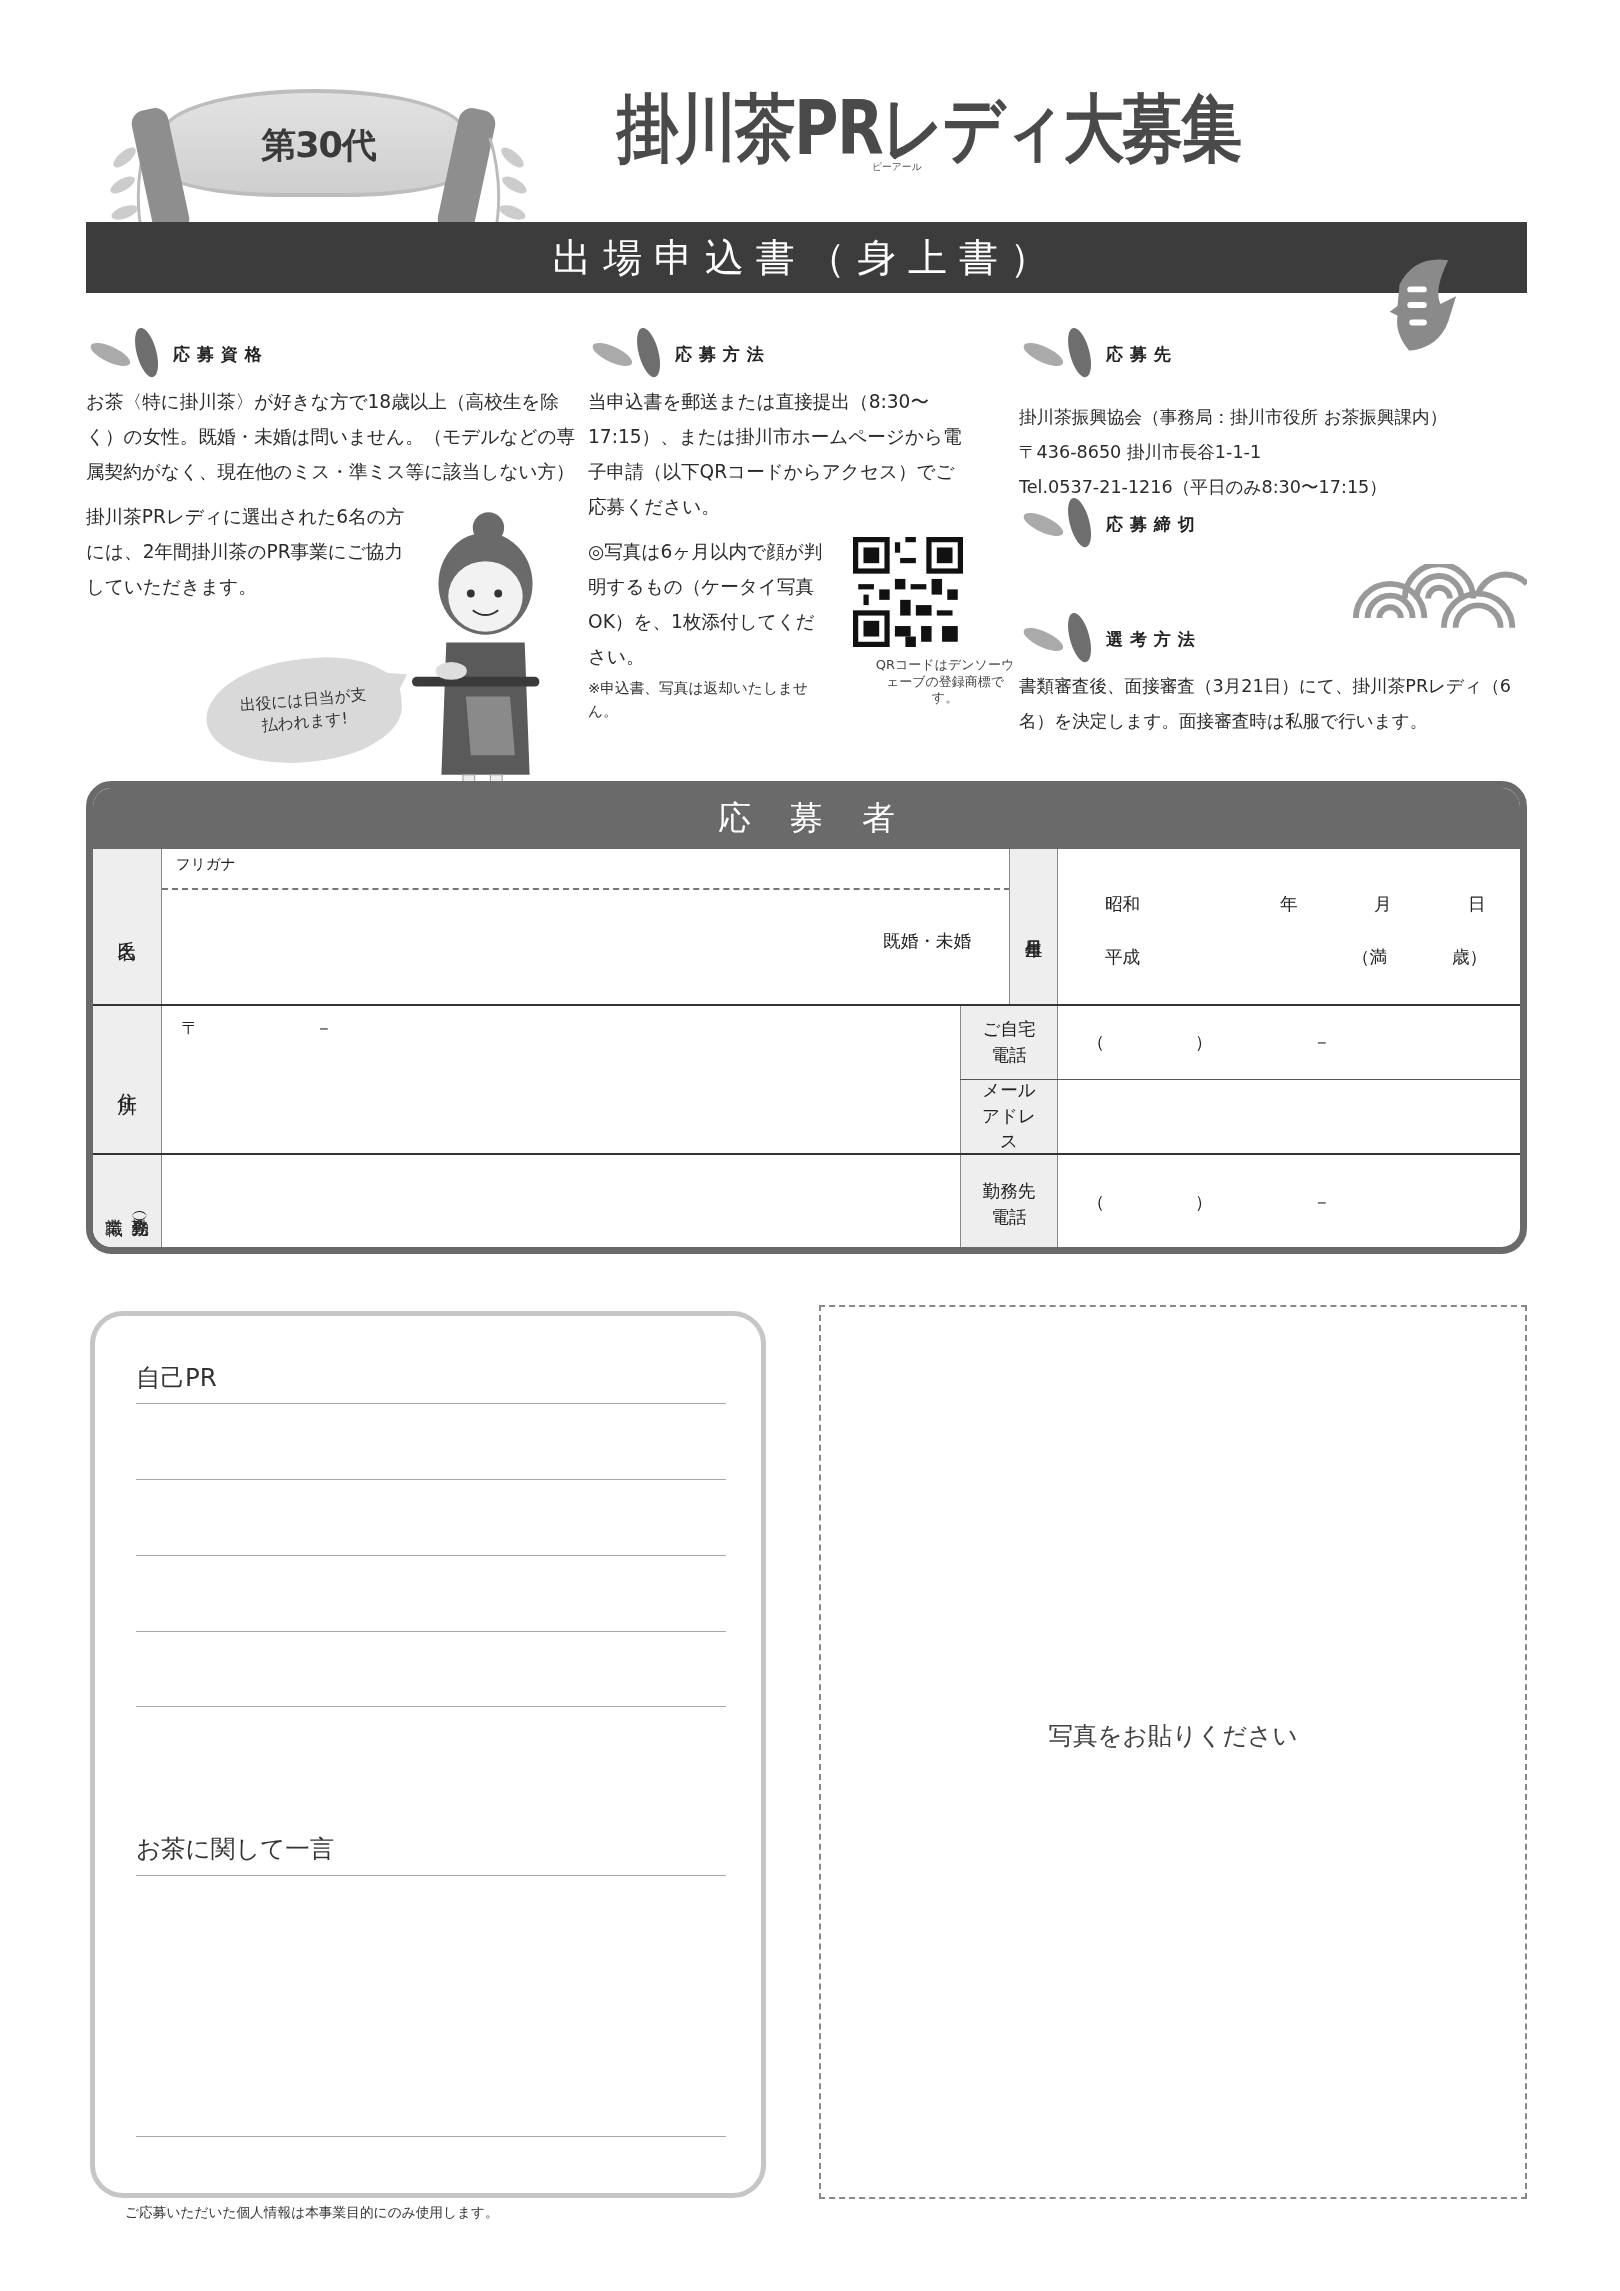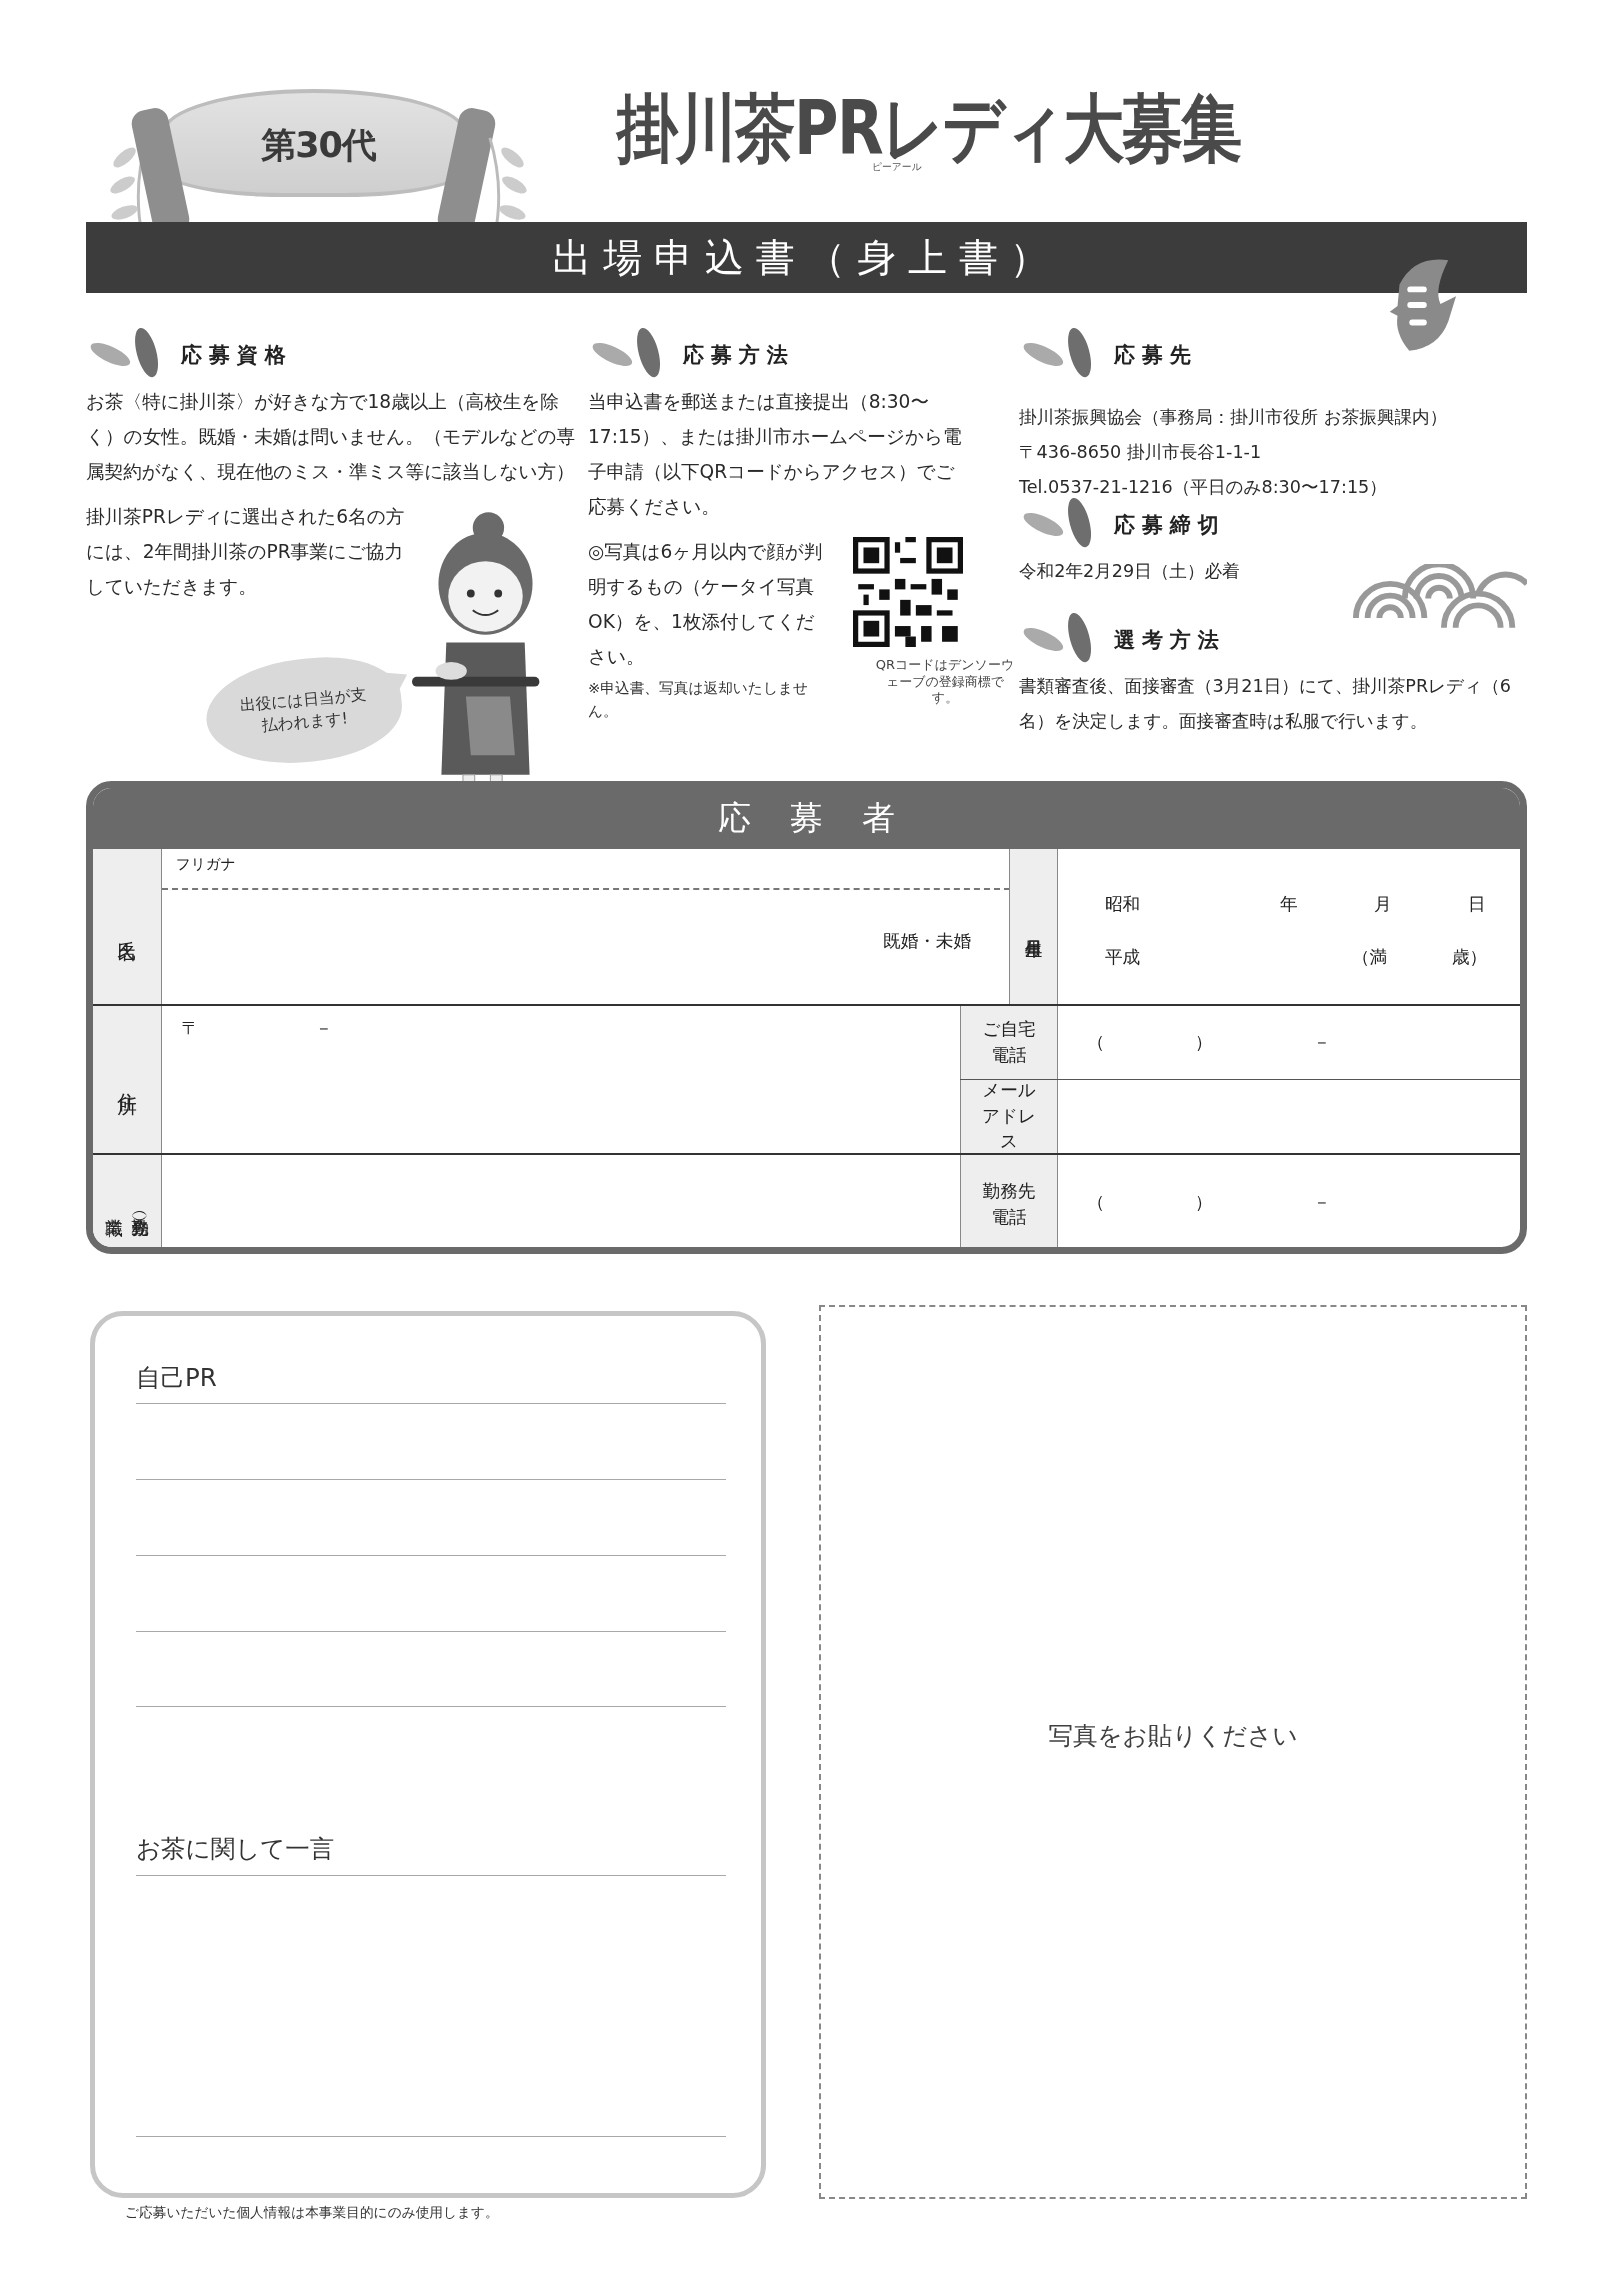--- a/index.html
+++ b/index.html
@@ -26,21 +26,21 @@
   .title-ruby { position: absolute; left: 872px; top: 161px; font-size: 9.8px; color: #555; }
 
   .section-bar { position: absolute; left: 86px; top: 222px; width: 1441px; height: 71px; background: #3c3c3c; display: flex; align-items: center; justify-content: center; }
   .section-bar span { color: #fff; font-size: 39px; letter-spacing: 11.8px; }
   .fish-icon { position: absolute; left: 1380px; top: 255px; width: 78px; height: 98px; }
 
   
   .info-col { position: absolute; }
   .info-head { display: flex; align-items: center; height: 59px; }
   .leaf-icon { width: 83px; height: 59px; }
-  .info-head-label { font-size: 21px; font-weight: bold; letter-spacing: 6.9px; color: #222; margin-left: 12px; }
+  .info-head-label { font-size: 17px; font-weight: bold; letter-spacing: 6.9px; color: #222; margin-left: 4px; }
   .info-text { font-size: 18.6px; line-height: 35px; color: #2a2a2a; }
   .info-text p { margin-bottom: 9.8px; }
   .small-note { font-size: 14.7px; line-height: 23.5px; color: #333; }
 
   .qr { position: absolute; left: 853px; top: 537px; width: 110px; height: 110px; background: #fff; }
   .qr-caption { position: absolute; left: 874px; top: 657px; width: 142px; text-align: center; font-size: 13px; line-height: 16.7px; color: #444; }
 
   .bubble { position: absolute; left: 206px; top: 659px; width: 196px; height: 103px; background: #d9d9d9; border-radius: 55% 45% 50% 50%; display: flex; align-items: center; justify-content: center; transform: rotate(-5deg); }
   .bubble span { font-size: 15.7px; line-height: 21.6px; text-align: center; color: #333; }
   .bubble-tail { position: absolute; left: 377px; top: 667px; width: 0; height: 0; border-left: 19.6px solid transparent; border-right: 17.6px solid transparent; border-bottom: 27.4px solid #d9d9d9; transform: rotate(60deg); }
@@ -205,21 +205,20 @@
 </div>
 
 <div class="info-col" style="left:1019px; top:495px; width:510px;">
   <div class="info-head">
     <svg class="leaf-icon" viewBox="0 0 85 60">
       <ellipse cx="25" cy="30" rx="22" ry="8" fill="#aaa" transform="rotate(25 25 30)"></ellipse>
       <ellipse cx="62" cy="28" rx="10" ry="26" fill="#6e6e6e" transform="rotate(-15 62 28)"></ellipse>
     </svg>
     <span class="info-head-label">応募締切</span>
   </div>
-  <div class="info-text" style="font-size:17.6px;">令和2年2月29日（土）必着</div>
 </div>
 
 <svg class="waves-icon" viewBox="0 0 180 70">
   <g fill="none" stroke="#999" stroke-width="6">
     <path d="M5 55 A35 35 0 0 1 75 55"></path>
       <path d="M17 55 A23 23 0 0 1 63 55"></path>
       <path d="M29 55 A11 11 0 0 1 51 55"></path>
     <path d="M55 35 A35 35 0 0 1 125 35"></path>
       <path d="M67 35 A23 23 0 0 1 113 35"></path>
       <path d="M79 35 A11 11 0 0 1 101 35"></path>

